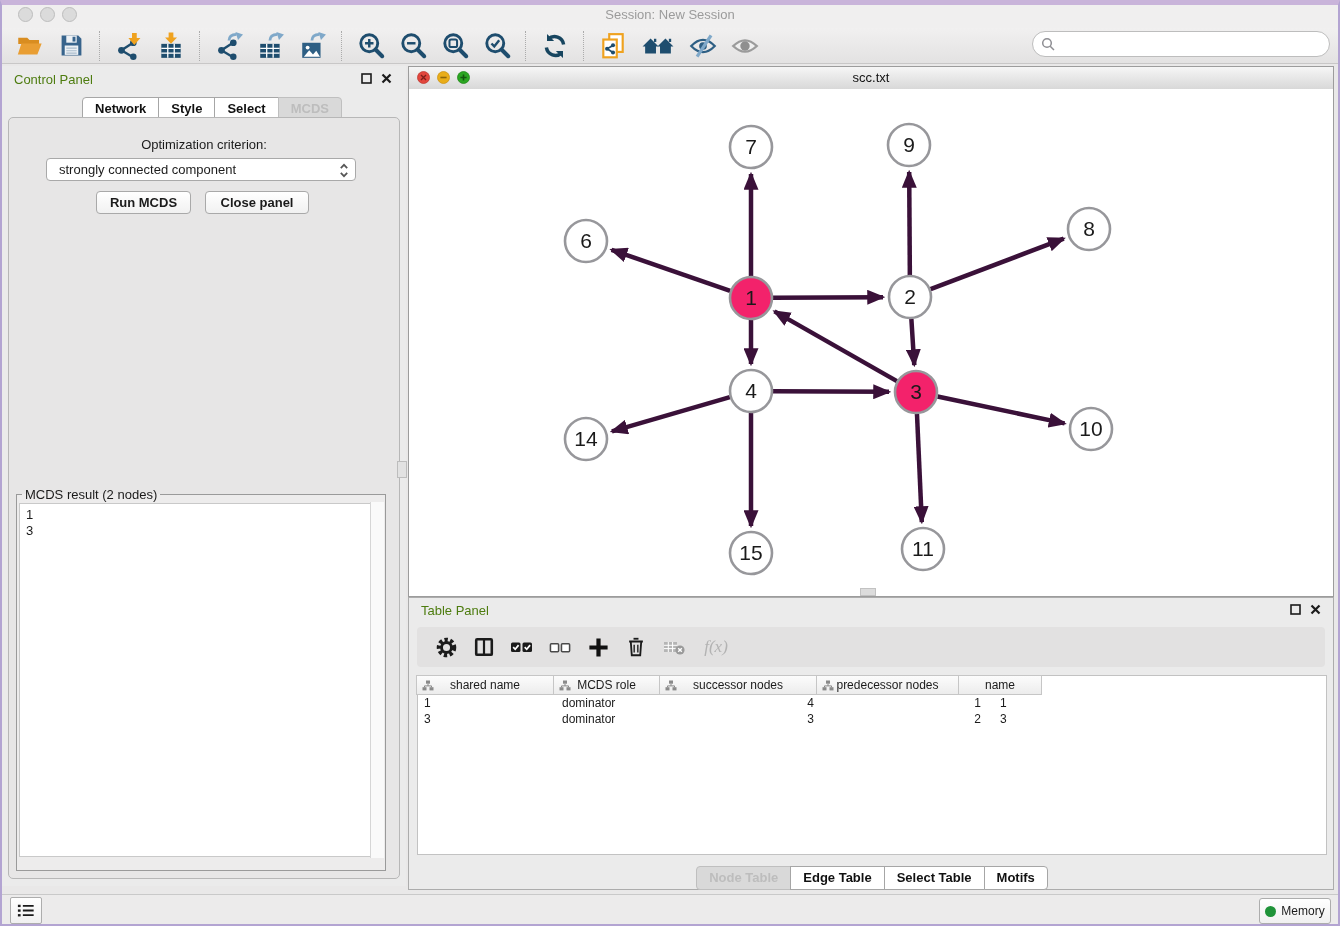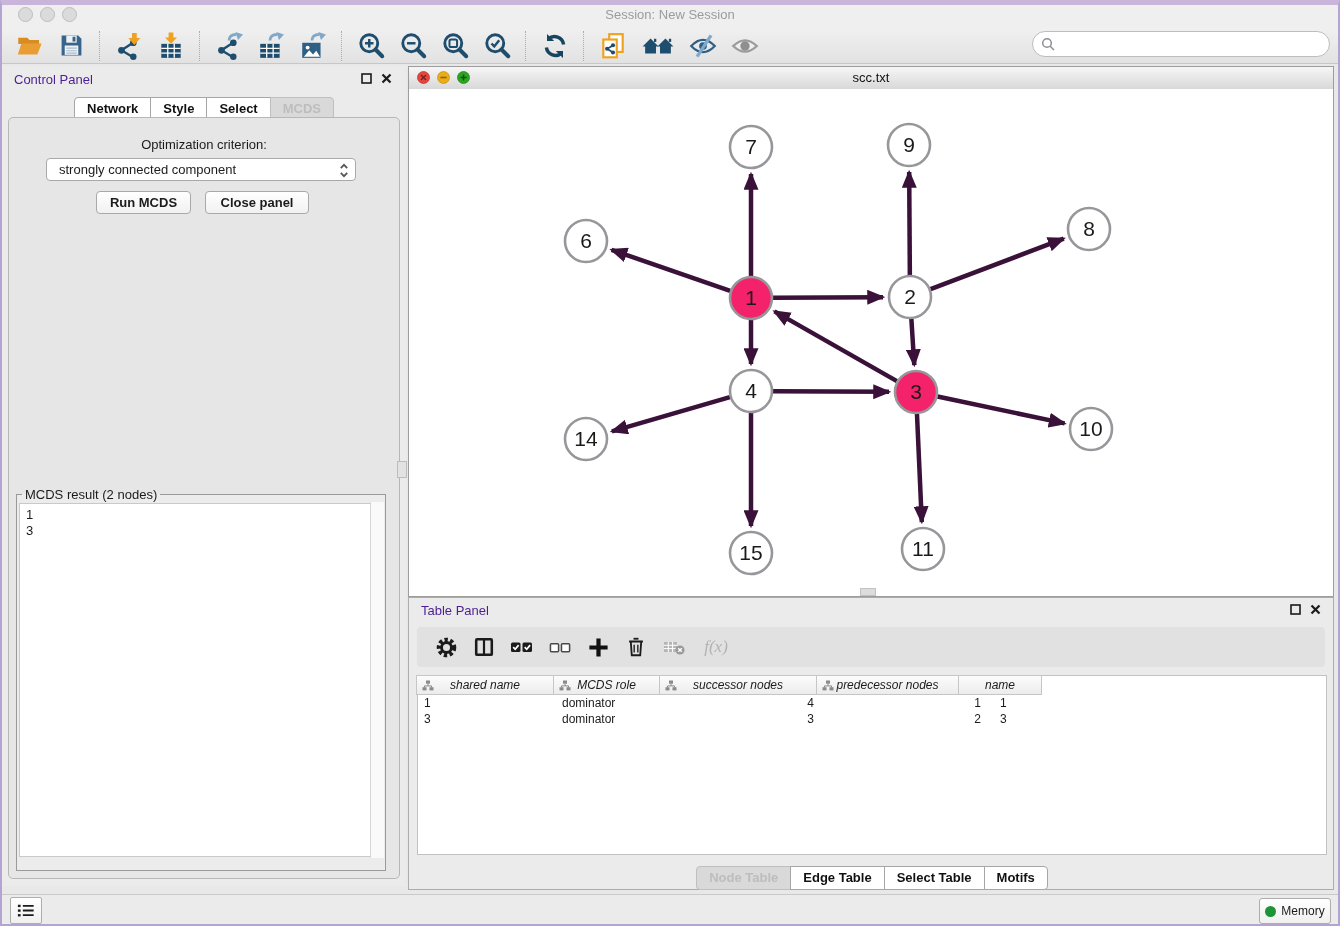--- a/index.html
+++ b/index.html
@@ -16,23 +16,23 @@
   
   .toolbar{left:0;top:28px;width:1340px;height:36px;background:linear-gradient(#F1F0F0,#E3E2E2);
            border-bottom:1px solid #C8C7C7;display:flex;align-items:center;padding-left:8px;box-sizing:border-box;}
   .ti{width:30px;height:30px;display:flex;align-items:center;justify-content:center;margin:0 6px;flex:0 0 auto;}
   .sep{width:1px;height:30px;border-left:1px dotted #ABABAB;margin:0 7px;flex:0 0 auto;}
   .search{position:absolute;right:10px;top:3px;width:288px;height:24px;background:#fff;border:1px solid #BDBDBD;
           border-radius:13px;display:flex;align-items:center;padding-left:8px;}
 
   
   .cp{left:2px;top:66px;width:404px;height:820px;background:#EBEBEB;}
-  .panel-title{font-size:13px;color:#4c1d95;}
+  .panel-title{font-size:13px;color:#4d7c0f;}
   .winbtns{position:absolute;display:flex;gap:9px;align-items:center;}
-  .cp-tabs{position:absolute;left:0;top:31px;width:404px;text-align:center;white-space:nowrap;}
+  .cp-tabs{position:absolute;left:8px;top:31px;width:404px;text-align:center;white-space:nowrap;}
   .tab{display:inline-block;padding:3px 12px 4px;background:#fff;border:1px solid #A6A6A6;margin-left:-1px;
        font-weight:bold;font-size:13px;color:#111;}
   .tab:first-child{border-radius:4px 0 0 4px;margin-left:0;}
   .tab:last-child{border-radius:0 4px 4px 0;}
   .tab.sel{background:#D9D9D9;color:#BDBDBD;border-color:#BFBFBF;}
   .cp-box{position:absolute;left:6px;top:51px;width:390px;height:760px;background:#E7E6E6;
           border:1px solid #B7B7B7;border-radius:5px;}
   .opt-label{position:absolute;left:0;top:71px;width:404px;text-align:center;font-size:13px;}
   .select{position:absolute;left:44px;top:92px;width:310px;height:23px;background:#fff;border:1px solid #A9A9A9;
           border-radius:4px;display:flex;align-items:center;font-size:13px;box-sizing:border-box;padding-left:12px;}
@@ -56,21 +56,21 @@
 
   
   .tp{left:408px;top:597px;width:926px;height:293px;background:#EBEBEB;border:1px solid #ACACAC;box-sizing:border-box;}
   .tp-toolbar{position:absolute;left:8px;top:29px;width:908px;height:40px;background:#E2E1E1;border-radius:4px;
               display:flex;align-items:center;padding-left:10px;box-sizing:border-box;}
   .tpi{width:26px;height:26px;display:flex;align-items:center;justify-content:center;margin:15px 6px;}
   .fx{font-family:"Liberation Serif",serif;font-style:italic;font-size:17px;color:#B3B3B3;}
   .table-white{position:absolute;left:8px;top:77px;width:910px;height:180px;background:#fff;border:1px solid #C2C2C2;box-sizing:border-box;}
   .thead{position:absolute;left:8px;top:77px;height:20px;display:flex;}
   .th{position:relative;height:20px;background:linear-gradient(#FCFCFC,#ECECEC);border:1px solid #C6C6C6;margin-left:-1px;
-      font-size:12px;text-align:center;line-height:19px;box-sizing:border-box;font-style:italic;}
+      font-size:12px;text-align:center;line-height:19px;box-sizing:border-box;}
   .th .tico{position:absolute;left:5px;top:4px;}
   .tbody{position:absolute;left:8px;top:97px;}
   .tr{display:flex;height:16px;}
   .td{font-size:12px;line-height:16px;box-sizing:border-box;overflow:hidden;}
   .td.txt{padding-left:7px;text-align:left;}
   .td.num{padding-right:12px;text-align:right;}
   .tp-tabs{position:absolute;left:0;top:268px;width:926px;text-align:center;white-space:nowrap;}
 
   
   .statusbar{left:0;top:894px;width:1340px;height:32px;background:#ECEBEB;border-top:1px solid #C9C9C9;}

